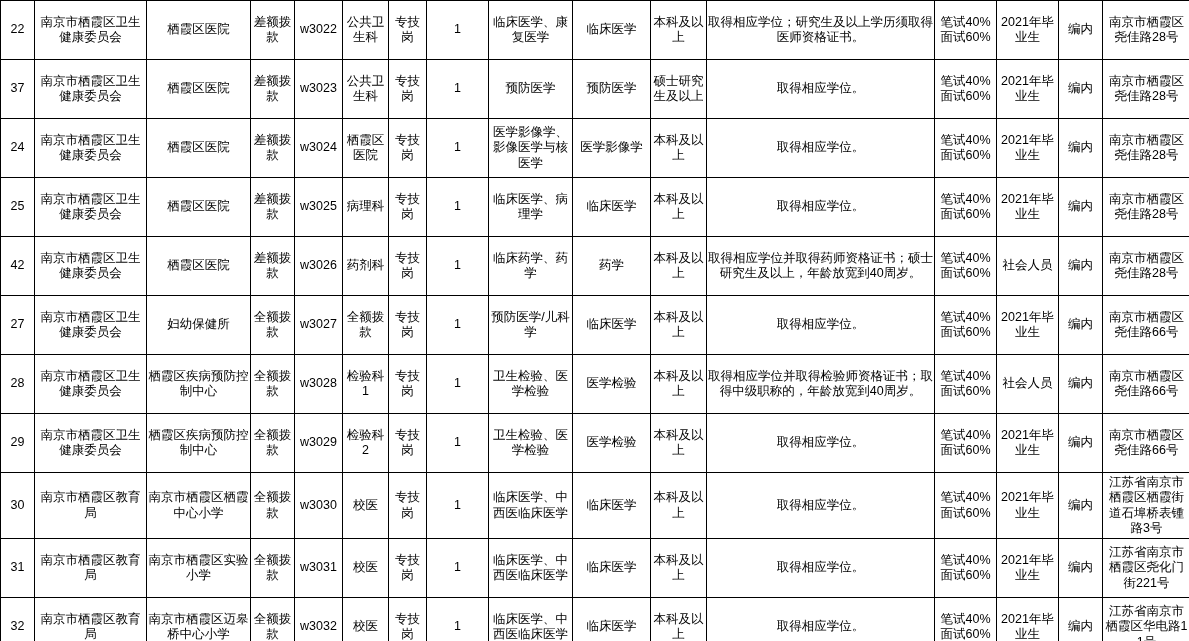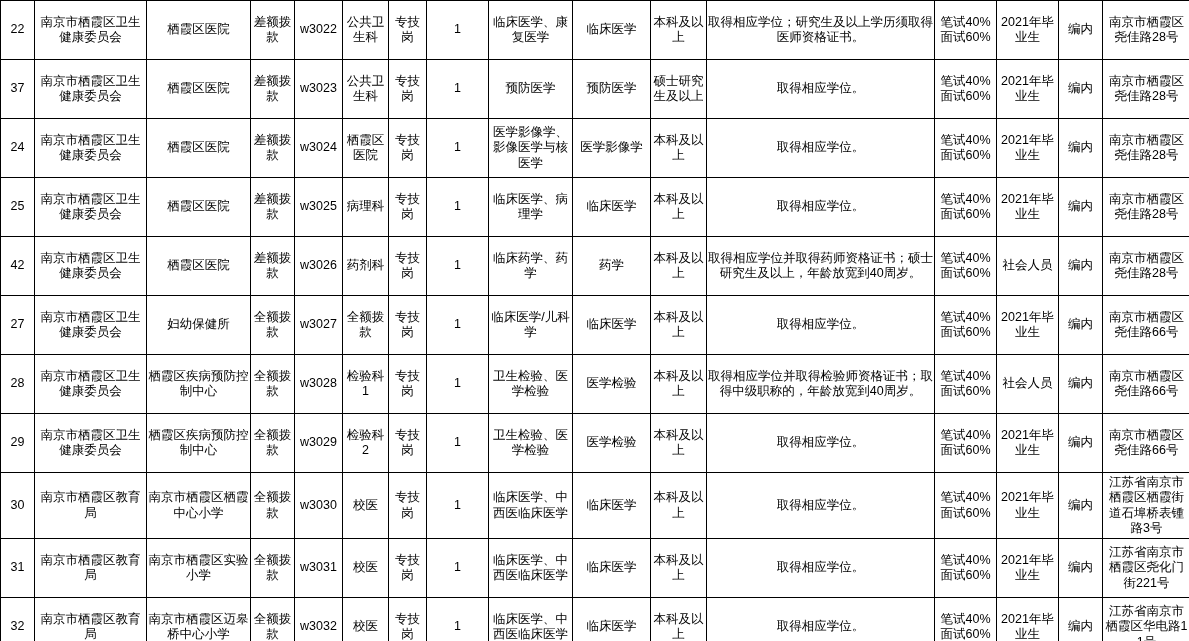--- a/index.html
+++ b/index.html
@@ -167,21 +167,21 @@
         </tr>
         <tr>
           <td class="tall">27</td>
           <td>南京市栖霞区卫生健康委员会</td>
           <td>妇幼保健所</td>
           <td>全额拨款</td>
           <td class="tall">w3027</td>
           <td>全额拨款</td>
           <td class="tall">专技岗</td>
           <td class="tall">1</td>
-          <td>临床医学/儿科学</td>
+          <td>预防医学/儿科学</td>
           <td>临床医学</td>
           <td>本科及以上</td>
           <td>取得相应学位。</td>
           <td>笔试40%面试60%</td>
           <td>2021年毕业生</td>
           <td class="tall">编内</td>
           <td>南京市栖霞区尧佳路66号</td>
         </tr>
         <tr>
           <td class="tall">28</td>

